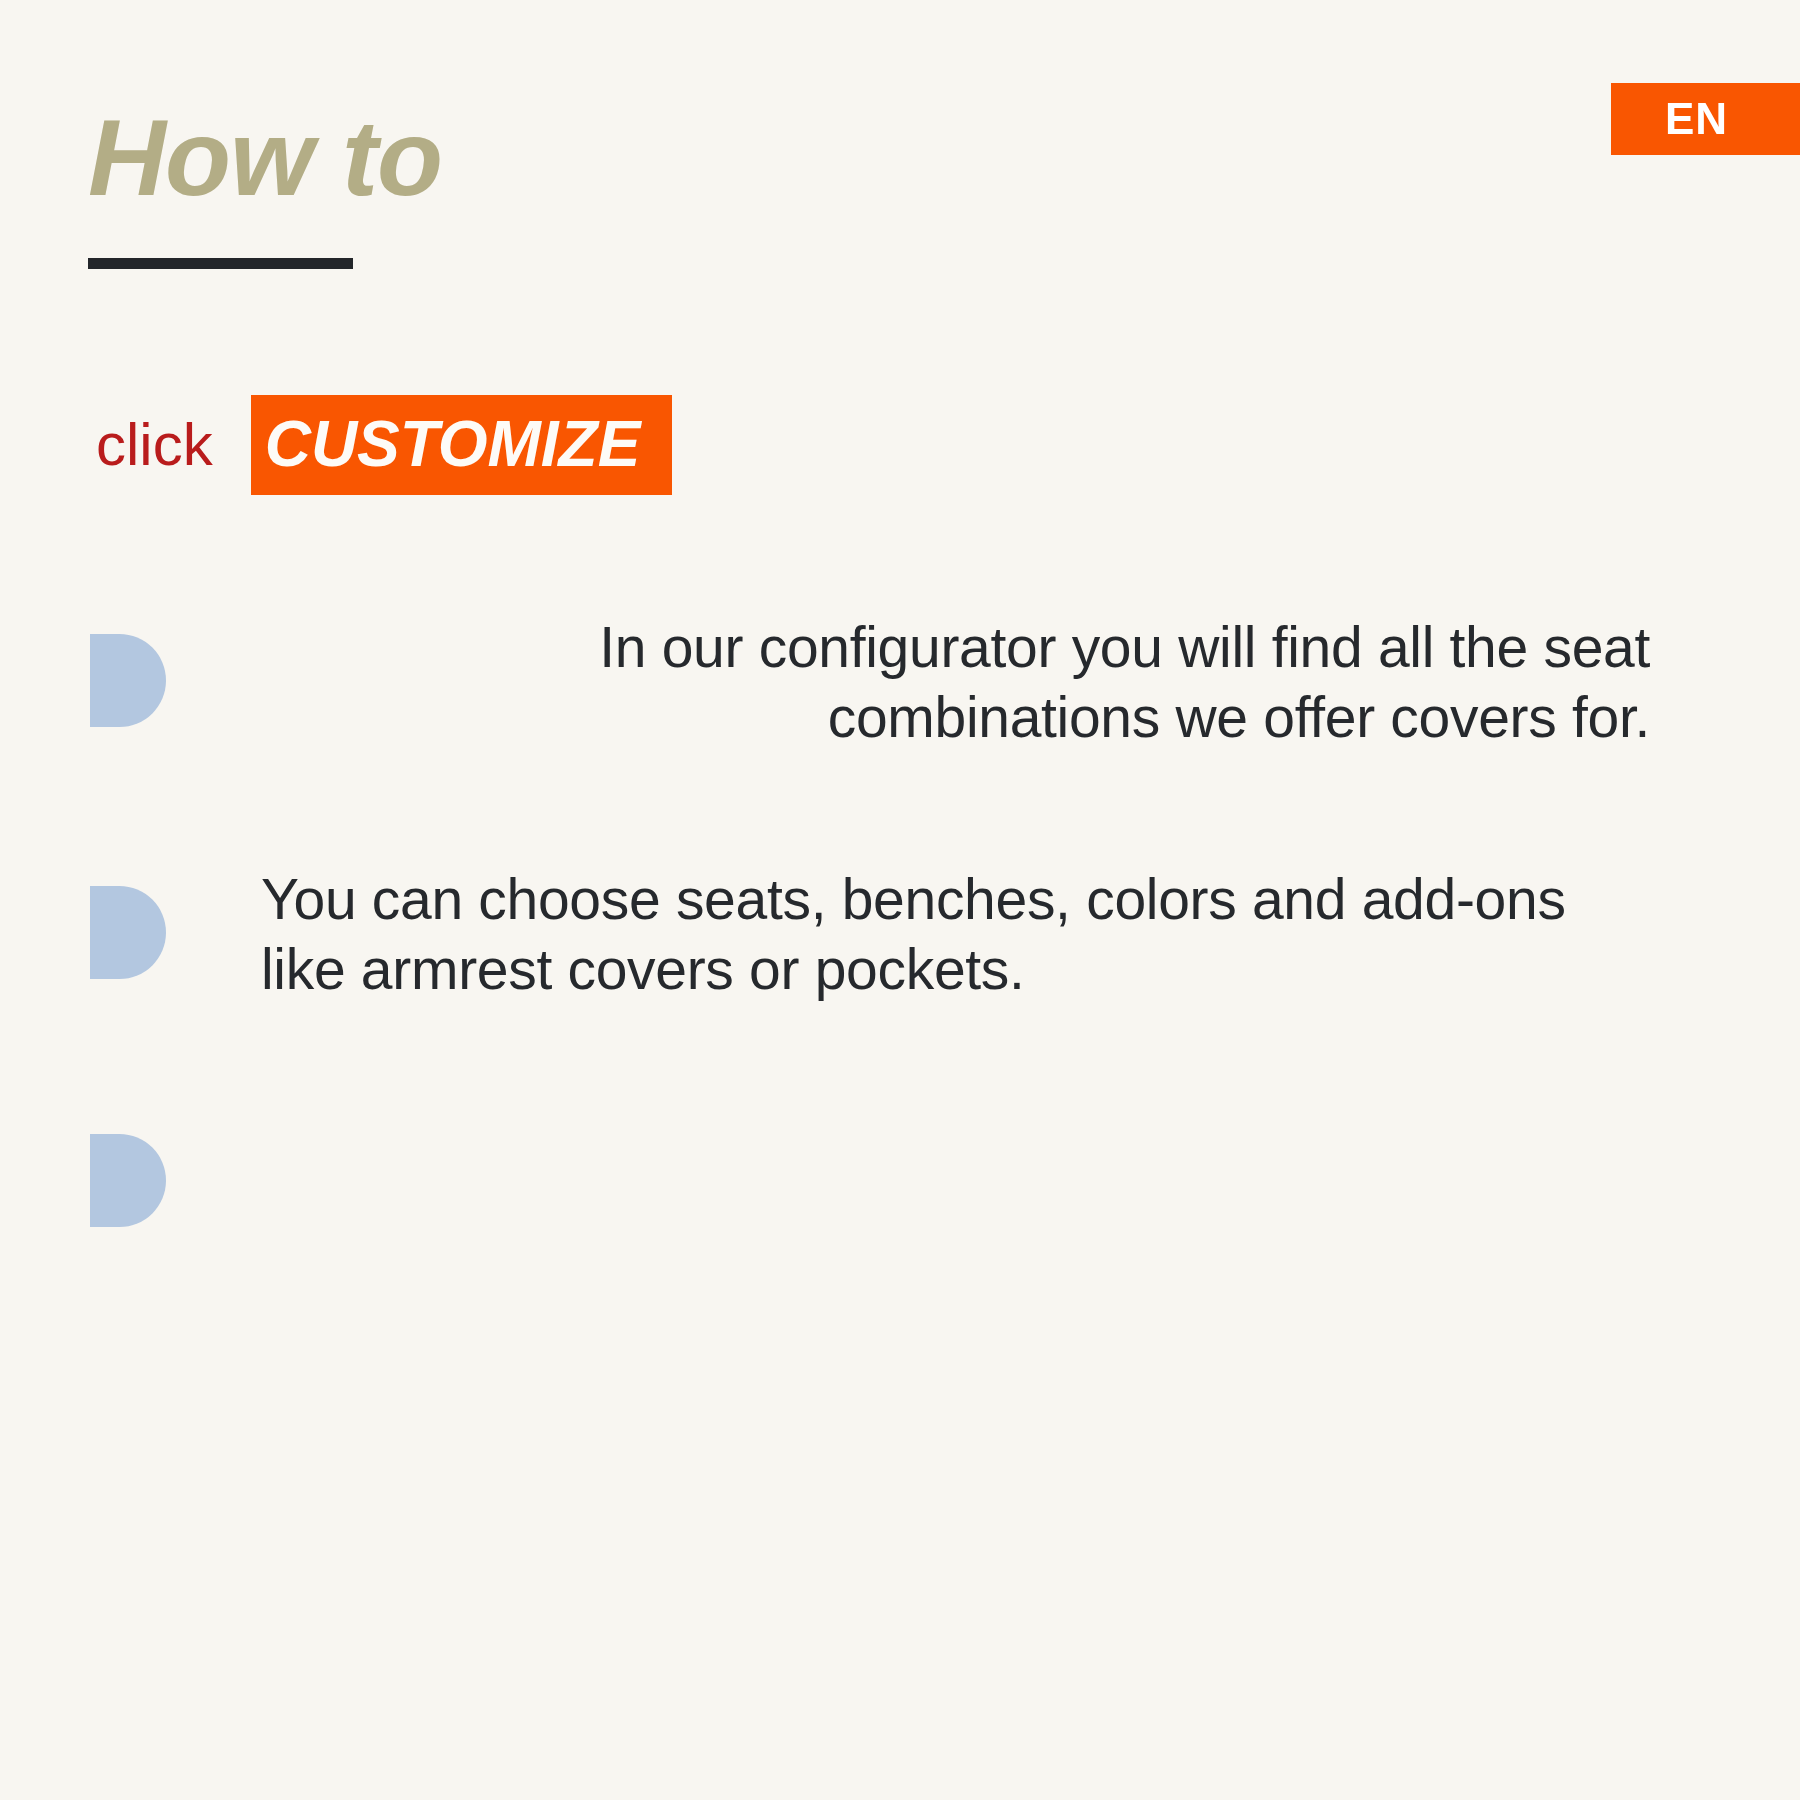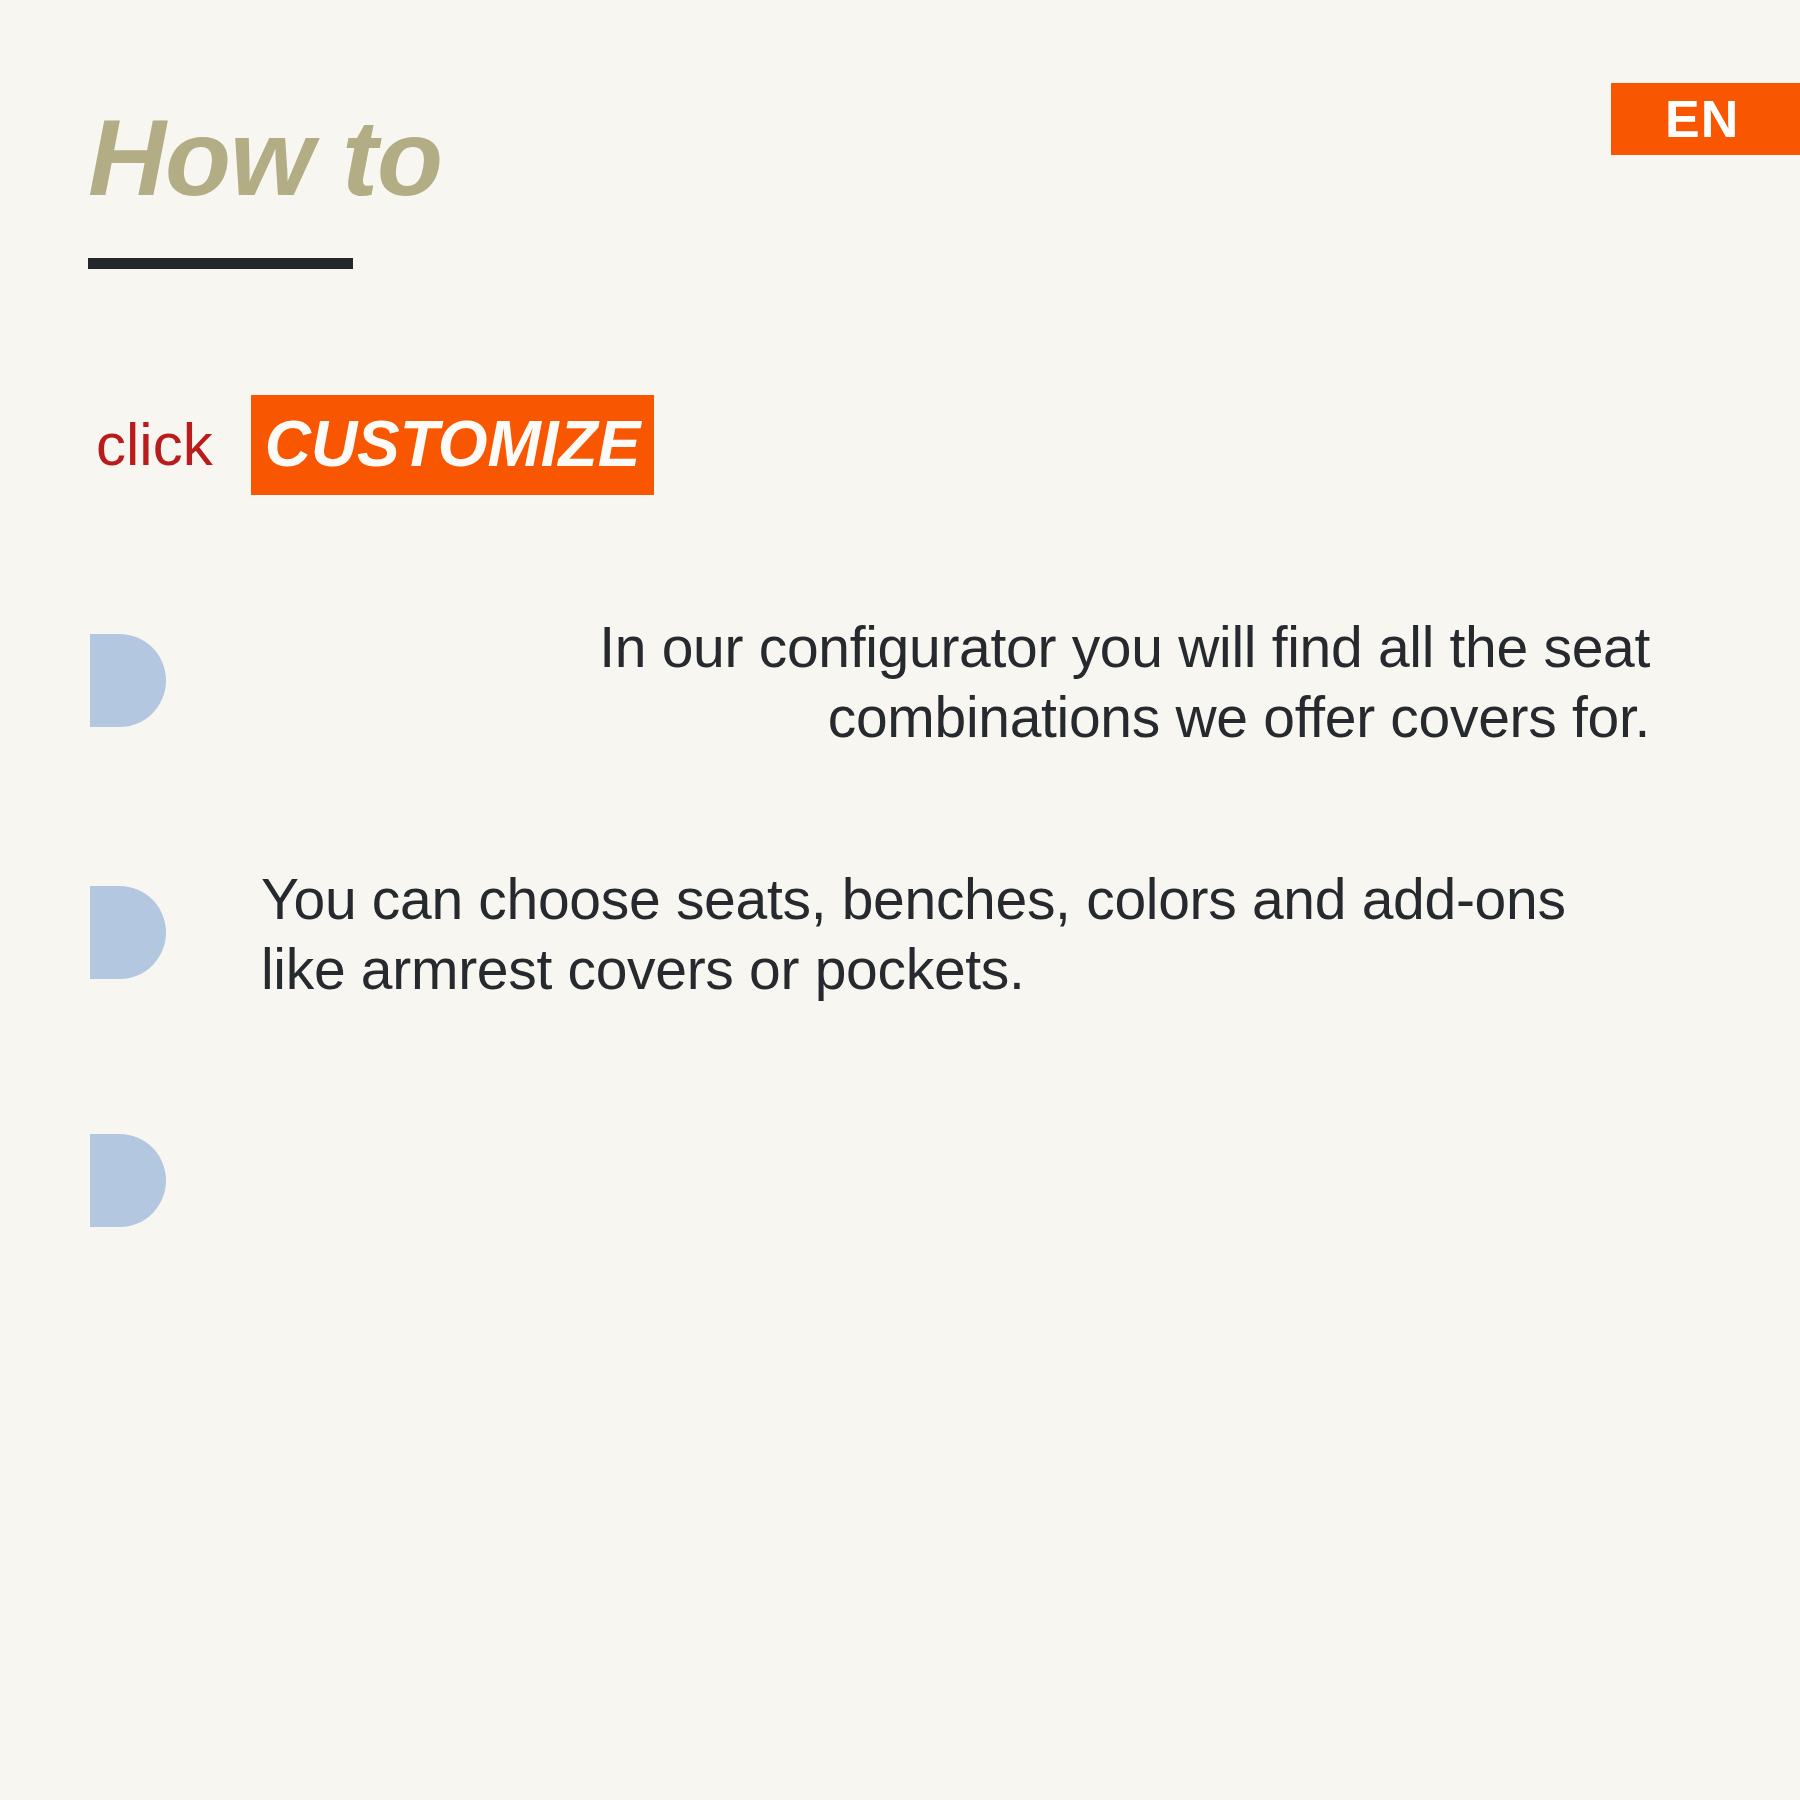--- a/index.html
+++ b/index.html
@@ -31,21 +31,21 @@
     height: 72px;
     background: #f95601;
     display: flex;
     align-items: center;
     justify-content: flex-start;
     padding-left: 54px;
     box-sizing: border-box;
   }
   .lang-badge .lang-label {
     color: #ffffff;
-    font-size: 52px;
+    font-size: 44px;
     font-weight: 700;
     letter-spacing: 1px;
     line-height: 1;
     font-family: "Liberation Sans", sans-serif;
   }
 
   
   .heading-block {
     position: absolute;
     top: 104px;
@@ -87,21 +87,21 @@
   }
   .cta-highlight {
     margin-left: 38px;
     background: #f95601;
     color: #fdfbf7;
     font-size: 64px;
     font-weight: 800;
     font-style: italic;
     line-height: 1;
     letter-spacing: 0px;
-    padding: 17px 14px 19px 14px;
+    padding: 17px 32px 19px 14px;
     font-family: "Liberation Sans", sans-serif;
     display: inline-block;
   }
 
   
   .bullet-list {
     position: absolute;
     top: 612px;
     left: 90px;
     width: 1560px;

